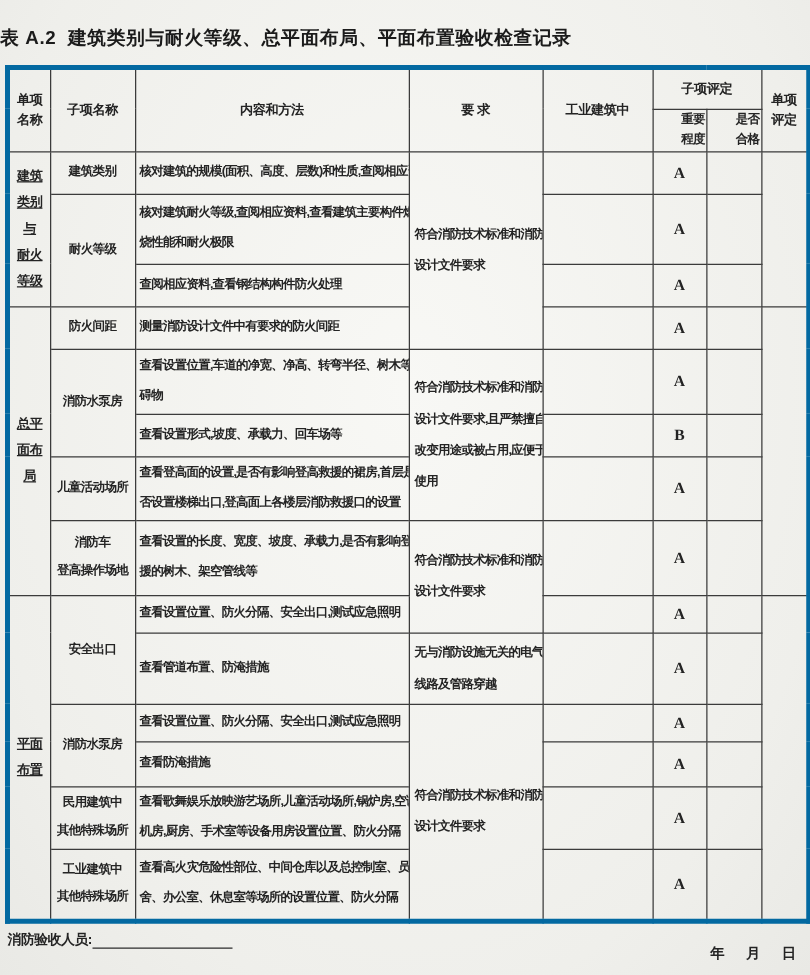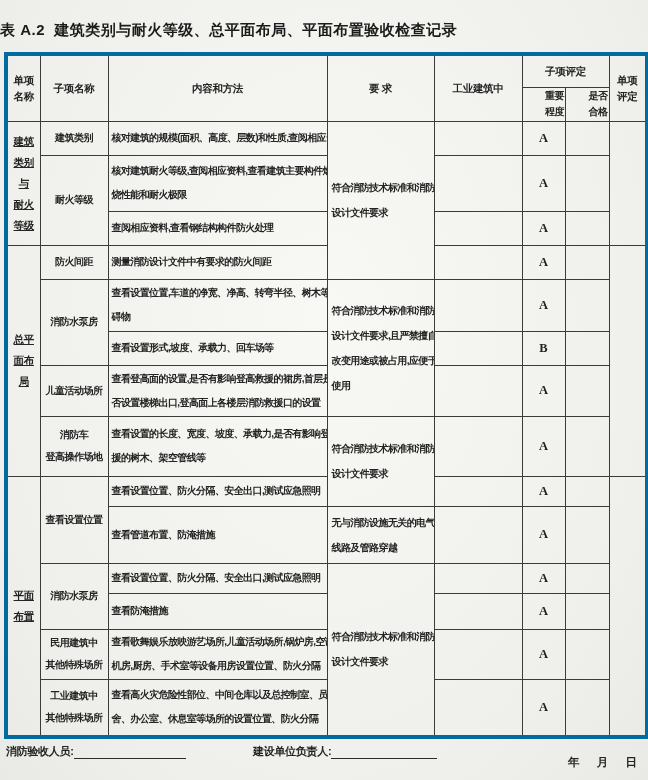--- a/index.html
+++ b/index.html
@@ -153,21 +153,21 @@
       <td class="req" rowspan="2">符合消防技术标准和消防
 设计文件要求</td>
       <td class="blank"></td>
       <td class="imp">A</td>
       <td class="blank"></td>
     </tr>
 
     <tr class="r9">
       <td class="sec" rowspan="6">平面
 布置</td>
-      <td class="sub" rowspan="2">查看设置位置</td>
+      <td class="sub" rowspan="2">安全出口</td>
       <td class="ct">查看设置位置、防火分隔、安全出口,测试应急照明</td>
       <td class="blank"></td>
       <td class="imp">A</td>
       <td class="blank"></td>
       <td class="blank" rowspan="6"></td>
     </tr>
     <tr class="r10">
       <td class="ct">查看管道布置、防淹措施</td>
       <td class="req">无与消防设施无关的电气
 线路及管路穿越</td>
@@ -206,15 +206,14 @@
 舍、办公室、休息室等场所的设置位置、防火分隔</td>
       <td class="blank"></td>
       <td class="imp">A</td>
       <td class="blank"></td>
     </tr>
   </tbody>
 </table>
 
 <div class="footer">
   <span class="sig sig-inspector"><span>消防验收人员:</span><span class="sigline w1"></span></span>
-  <span class="sig sig-builder"><span>建设单位负责人:</span><span class="sigline w2"></span></span>
   <span class="date">年 月 日</span>
 </div>
 
 </body></html>

